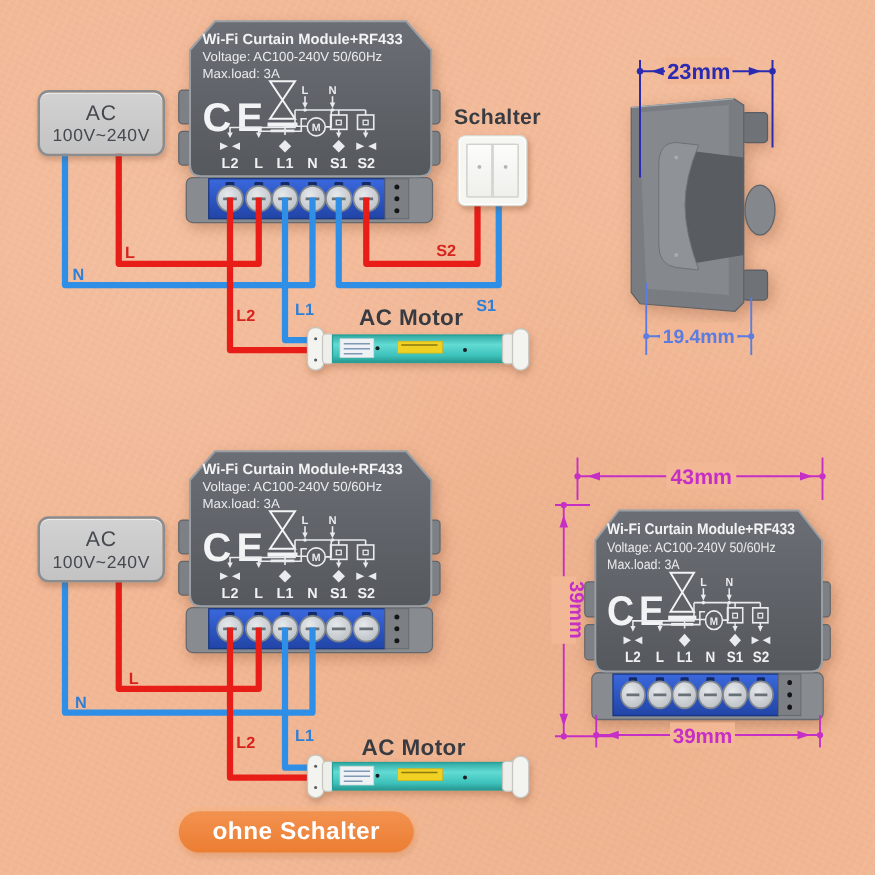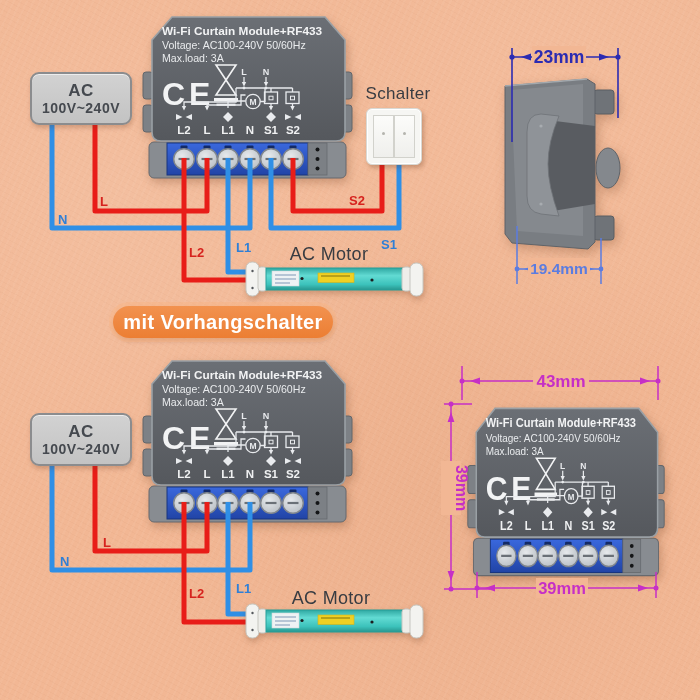--- a/index.html
+++ b/index.html
@@ -16,30 +16,30 @@
   .abs{position:absolute;}
   svg{display:block;}
   .layer-wires{left:0;top:0;z-index:3;}
   .layer-dims{left:0;top:0;z-index:7;pointer-events:none;}
   .module-inst{z-index:2;filter:drop-shadow(2px 4px 5px rgba(110,60,30,.30));}
   .motor-svg{z-index:5;filter:drop-shadow(1px 3px 3px rgba(110,60,30,.30));}
   .sideview-svg{z-index:2;filter:drop-shadow(3px 4px 6px rgba(110,60,30,.30));}
 
   .ac-box{z-index:6;width:98px;height:49px;background:linear-gradient(180deg,#d2d2d2,#c3c3c3);
     border:2px solid #8b8c8e;border-radius:9px;display:flex;flex-direction:column;
-    align-items:center;justify-content:center;color:#45494f;font-weight:bold;
+    align-items:center;justify-content:center;color:#45494f;font-weight:normal;
     line-height:1.15;letter-spacing:.5px;box-shadow:inset 0 1px 0 rgba(255,255,255,.6),1px 3px 4px rgba(110,60,30,.25);}
   .ac-box .l1{font-size:17px;}
   .ac-box .l2{font-size:14px;}
 
   .wire-label{z-index:6;font-size:13px;font-weight:bold;}
   .wl-red{color:#d6231e;}
   .wl-blue{color:#2f7fd6;}
 
-  .section-label{z-index:6;font-weight:normal;color:#383c42;font-size:18px;letter-spacing:.3px;white-space:nowrap;}
+  .section-label{z-index:6;font-weight:bold;color:#383c42;font-size:18px;letter-spacing:.3px;white-space:nowrap;}
 
   .pill{z-index:6;background:linear-gradient(180deg,#f2924f,#ec7e33);border-radius:17px;
     color:#fff;font-weight:bold;display:flex;align-items:center;justify-content:center;
     letter-spacing:.4px;box-shadow:0 0 0 4px rgba(248,180,130,.45),1px 3px 4px rgba(110,60,30,.25);}
 
   .wall-switch{z-index:6;width:54px;height:55px;background:#f6f6f3;border:1px solid #d9d9d4;
     border-radius:6px;box-shadow:2px 3px 4px rgba(110,60,30,.30),inset 0 0 0 1px #fff;}
   .wall-switch .recess{position:absolute;left:6px;top:6px;width:42px;height:43px;background:#e7e7e3;
     border-radius:3px;box-shadow:inset 0 1px 2px rgba(0,0,0,.12);display:flex;}
   .wall-switch .btn{flex:1;background:linear-gradient(180deg,#fcfcfa,#efefec);border:1px solid #d2d2cc;
@@ -336,15 +336,15 @@
 
   <div class="abs wire-label wl-red" style="left:103px;top:535px">L</div>
   <div class="abs wire-label wl-blue" style="left:60px;top:554px">N</div>
   <div class="abs wire-label wl-red" style="left:189px;top:586px">L2</div>
   <div class="abs wire-label wl-blue" style="left:236px;top:581px">L1</div>
 
   <div class="abs section-label" style="left:352px;top:84px;width:92px;text-align:center;font-size:17px">Schalter</div>
   <div class="abs section-label" style="left:283px;top:244px;width:92px;text-align:center">AC Motor</div>
   <div class="abs section-label" style="left:285px;top:588px;width:92px;text-align:center">AC Motor</div>
 
-  <div class="abs pill" style="left:113px;top:306px;width:220px;height:32px;font-size:20px">mit Vorhangschalter</div>
+  <div class="abs pill" style="left:143px;top:649px;width:188px;height:33px;font-size:19.5px">ohne Schalter</div>
 
 </div>
 
 </body></html>

